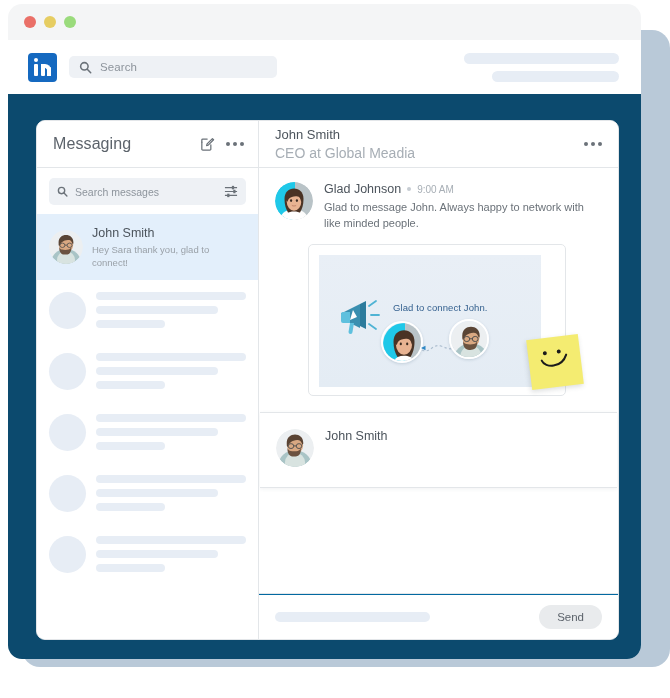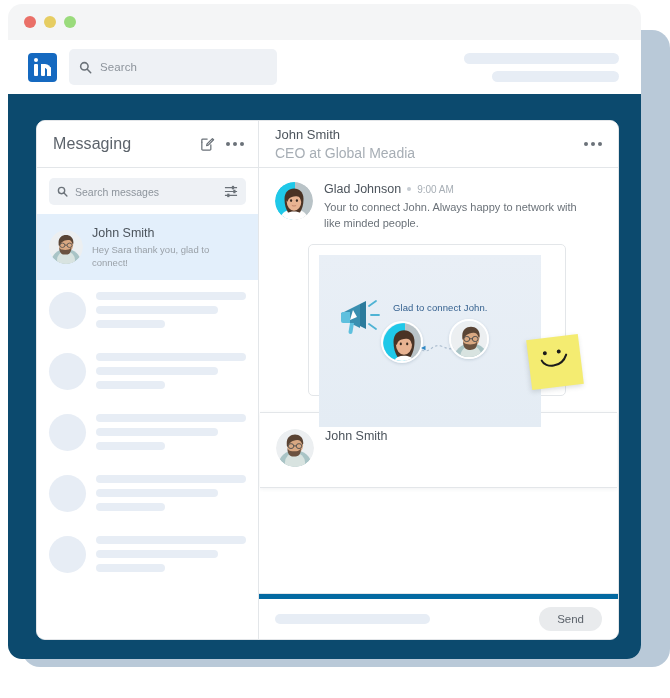--- a/index.html
+++ b/index.html
@@ -77,21 +77,21 @@
     border-top-right-radius: 6px;
     box-sizing: border-box;
   }
   .li-logo .n-arc2 {
     position: absolute; left: 19px; top: 14px;
     width: 4px; height: 9px; background: #fff; border-radius: 1px;
   }
 
   .nav-search {
     margin-left: 12px;
-    width: 208px; height: 36px;
+    width: 208px; height: 22px;
     background: #eef1f5;
     border-radius: 5px;
     display: flex; align-items: center;
     padding: 0 10px;
     gap: 8px;
   }
   .nav-search .sq-text {
     font-size: 11.5px; color: #8d949c;
     letter-spacing: .1px;
   }
@@ -191,21 +191,21 @@
   .img-card {
     margin: 12px 0 0 49px;
     width: 258px; height: 152px;
     background: #fff;
     border: 1px solid #e3e6e9;
     border-radius: 5px;
     position: relative;
   }
   .img-inner {
     position: absolute; left: 10px; top: 10px;
-    width: 222px; height: 172px;
+    width: 222px; height: 132px;
     background: linear-gradient(180deg,#e9eff6 0%, #e4ecf4 100%);
   }
   .megaphone { position: absolute; left: 18px; top: 42px; width: 46px; height: 38px; }
   .card-text {
     position: absolute; left: 74px; top: 47px;
     font-size: 9.5px; color: #35618f; letter-spacing: .1px;
   }
   .card-av-a {
     position: absolute; left: 62px; top: 66px;
     width: 42px; height: 42px; border-radius: 50%;
@@ -248,21 +248,21 @@
     -webkit-box-decoration-break: clone;
   }
 
   
   .composer { border-top: 1px solid #e3e6e9; }
   .composer-area {
     height: 66px; padding: 12px 16px;
   }
   .composer-ph { font-size: 11px; color: #9aa1a8; }
   .composer-bar {
-    height: 45px; border-top: 5px solid #0369a1;
+    height: 45px; border-top: 1px solid #0369a1;
     display: flex; align-items: center; padding: 0 16px;
   }
   .cb-ph { width: 155px; height: 10px; background: #e7edf5; border-radius: 6px; }
   .send-btn {
     margin-left: auto;
     padding: 6px 18px;
     background: #e9ebed;
     border-radius: 14px;
     font-size: 11.5px; color: #5c636b;
     border: none; cursor: pointer;
@@ -453,21 +453,21 @@
                   <path d="M8 38c1.5-6 5.5-8.4 11-8.4S28.5 32 30 38z" fill="#ffffff"></path>
                 </g>
               </svg>
             </span>
             <div class="msg-body">
               <div class="msg-namerow">
                 <span class="msg-name">Glad Johnson</span>
                 <span class="msg-sep"></span>
                 <span class="msg-time">9:00 AM</span>
               </div>
-              <div class="msg-text">Your to connect John. Always happy to network with like minded people.</div>
+              <div class="msg-text">Glad to message John. Always happy to network with like minded people.</div>
             </div>
           </div>
 
           <div class="img-card">
             <div class="img-inner">
 
               <svg class="megaphone" viewBox="0 0 46 38">
                 <path d="M4 16.5l19-9.5v24l-19-9.5z" fill="#3a8fb0"></path>
                 <path d="M23 7l6-3v28l-6-3z" fill="#2c7b9c"></path>
                 <path d="M6 15h7v11H6a2 2 0 0 1-2-2v-7a2 2 0 0 1 2-2z" fill="#5ec0de"></path>

